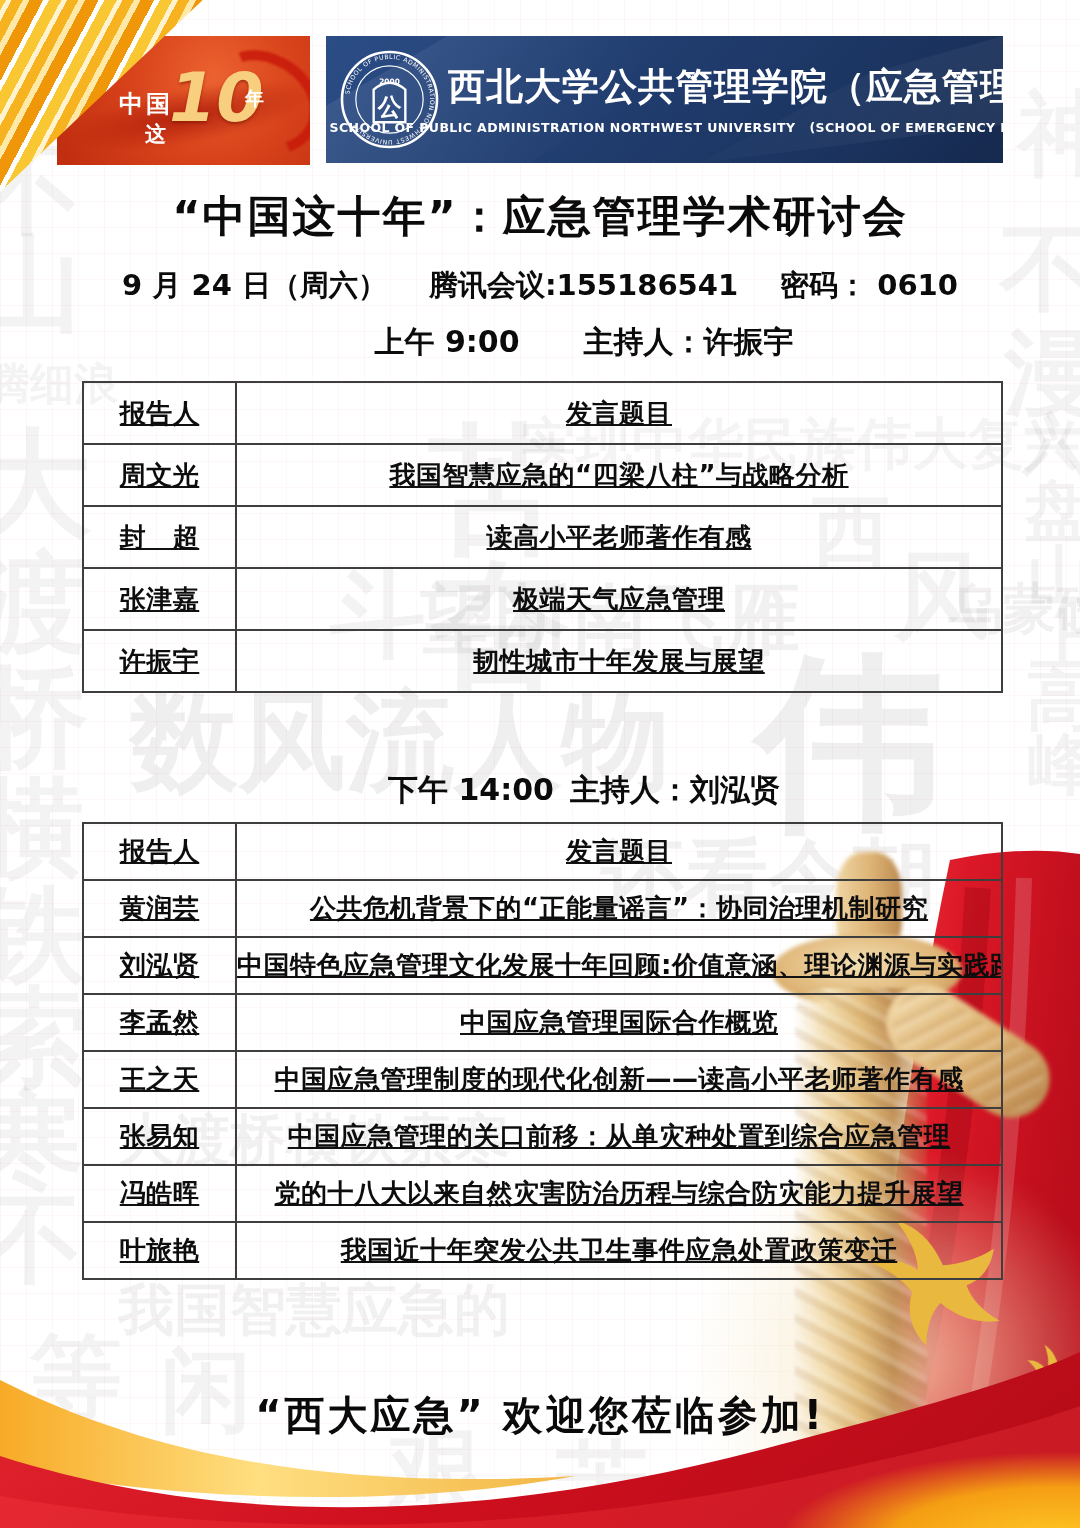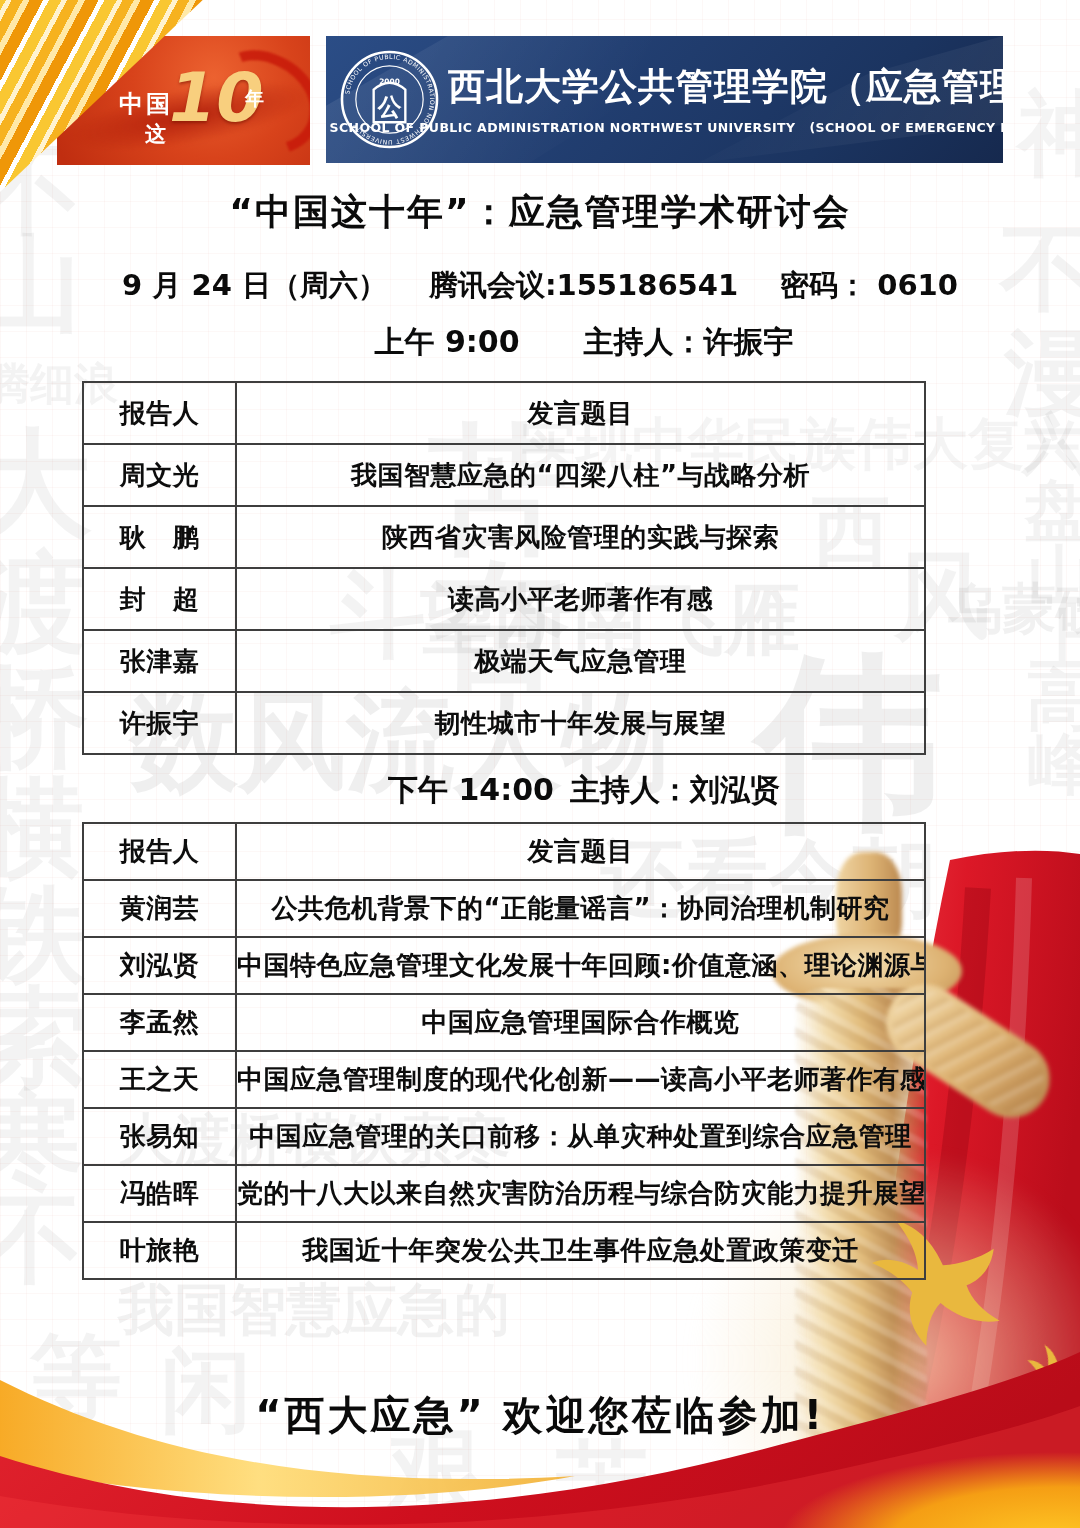--- a/index.html
+++ b/index.html
@@ -103,34 +103,34 @@
     position:absolute;left:122px;top:26px;width:545px;text-align:center;
     font-size:37px;font-weight:800;color:#fff;letter-spacing:1px;white-space:nowrap;
   }
   .br-en{
     position:absolute;left:122px;top:84px;width:545px;display:flex;justify-content:center;gap:14px;
     font-size:12.5px;font-weight:700;color:#fff;letter-spacing:.4px;white-space:nowrap;
   }
   
   .title{
     left:0;top:188px;width:100%;z-index:3;text-align:center;
-    font-size:36px;font-weight:800;letter-spacing:2px;color:#0b0b0b;
+    font-size:43px;font-weight:800;letter-spacing:2px;color:#0b0b0b;
   }
   .info-row{
     left:0;top:266px;width:100%;z-index:3;display:flex;justify-content:center;gap:42px;
     font-size:29px;font-weight:700;color:#0b0b0b;
   }
   .session-row{
     left:0;width:100%;z-index:3;display:flex;justify-content:center;gap:64px;
     font-size:30px;font-weight:700;color:#0b0b0b;padding-left:44px;
   }
   .s1{top:322px;} .s2{top:770px;gap:16px;}
   table.tbl{
-    position:absolute;left:82px;z-index:3;width:844px;border-collapse:collapse;
-    table-layout:fixed;background:transparent;
+    position:absolute;left:82px;z-index:3;width:921px;border-collapse:collapse;
+    table-layout:fixed;background:transparent;text-decoration:underline;
   }
   .t1{top:381px;} .t2{top:822px;}
   table.tbl,table.tbl td{border:2px solid #3e3e3e;}
   table.tbl{border-width:2.5px;}
   table.tbl td{
     padding:0;text-align:center;vertical-align:middle;font-weight:700;color:#0d0d0d;
     font-size:26px;letter-spacing:.5px;overflow:hidden;white-space:nowrap;
   }
   td.name{width:151px;}
   .t1 tr{height:62px;} .t2 tr{height:57px;}
@@ -281,24 +281,20 @@
     <tbody>
       <tr>
         <td class="name">报告人</td>
         <td>发言题目</td>
       </tr>
       <tr>
         <td class="name">周文光</td>
         <td>我国智慧应急的“四梁八柱”与战略分析</td>
       </tr>
       <tr>
-        <td class="name">耿　鹏</td>
-        <td>陕西省灾害风险管理的实践与探索</td>
-      </tr>
-      <tr>
         <td class="name">封　超</td>
         <td>读高小平老师著作有感</td>
       </tr>
       <tr>
         <td class="name">张津嘉</td>
         <td>极端天气应急管理</td>
       </tr>
       <tr>
         <td class="name">许振宇</td>
         <td>韧性城市十年发展与展望</td>

